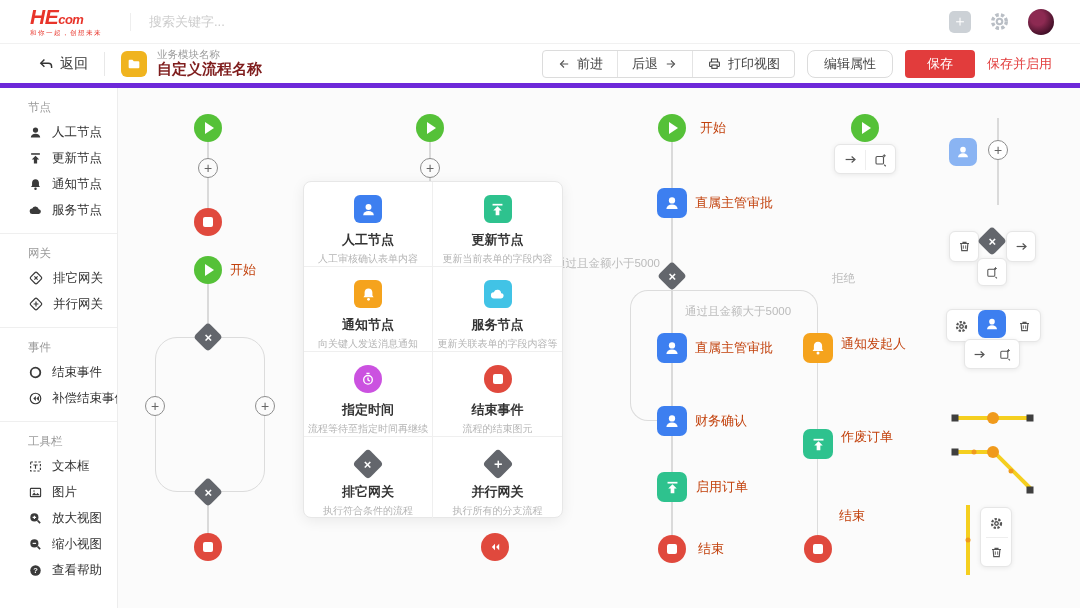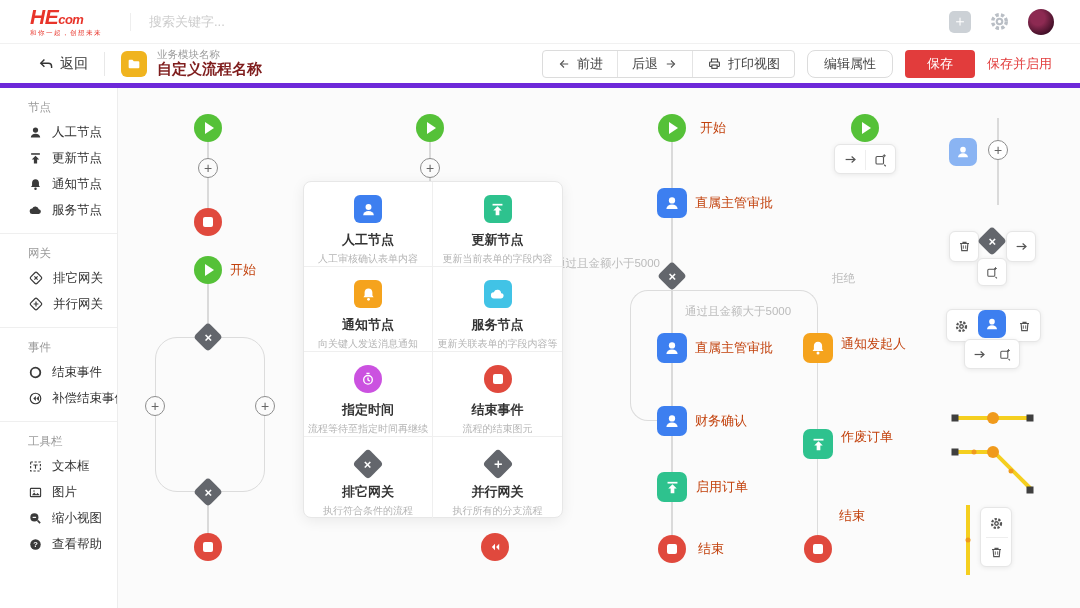--- a/index.html
+++ b/index.html
@@ -240,20 +240,28 @@
         <svg width="15" height="15" viewBox="0 0 20 20">
             <rect x="3.2" y="4.5" width="13.6" height="11" rx="1" fill="none" stroke="#3a3a3a" stroke-width="1.5"></rect>
             <path d="M5.2 13.5l3-3.6 2.5 2.6 2-2 3.1 3z" fill="#3a3a3a"></path>
             <circle cx="8" cy="8" r="1" fill="#3a3a3a"></circle>
           </svg>
         <span>图片</span>
         </div>
       <div class="sb-item">
         <svg width="15" height="15" viewBox="0 0 20 20">
             <circle cx="8.5" cy="8.5" r="5.4" fill="#3a3a3a"></circle>
+            <path d="M8.5 6.2v4.6M6.2 8.5h4.6" stroke="#fff" stroke-width="1.5"></path>
+            <path d="M12.6 12.6l3.6 3.6" stroke="#3a3a3a" stroke-width="2.2"></path>
+          </svg>
+        <span>放大视图</span>
+        </div>
+      <div class="sb-item">
+        <svg width="15" height="15" viewBox="0 0 20 20">
+            <circle cx="8.5" cy="8.5" r="5.4" fill="#3a3a3a"></circle>
             <path d="M6.2 8.5h4.6" stroke="#fff" stroke-width="1.5"></path>
             <path d="M12.6 12.6l3.6 3.6" stroke="#3a3a3a" stroke-width="2.2"></path>
           </svg>
         <span>缩小视图</span>
         </div>
       <div class="sb-item">
         <svg width="15" height="15" viewBox="0 0 20 20">
             <circle cx="10" cy="10" r="7" fill="#3a3a3a"></circle>
             <text x="10" y="13.6" text-anchor="middle" font-size="10" font-weight="bold" fill="#fff">?</text>
           </svg>

